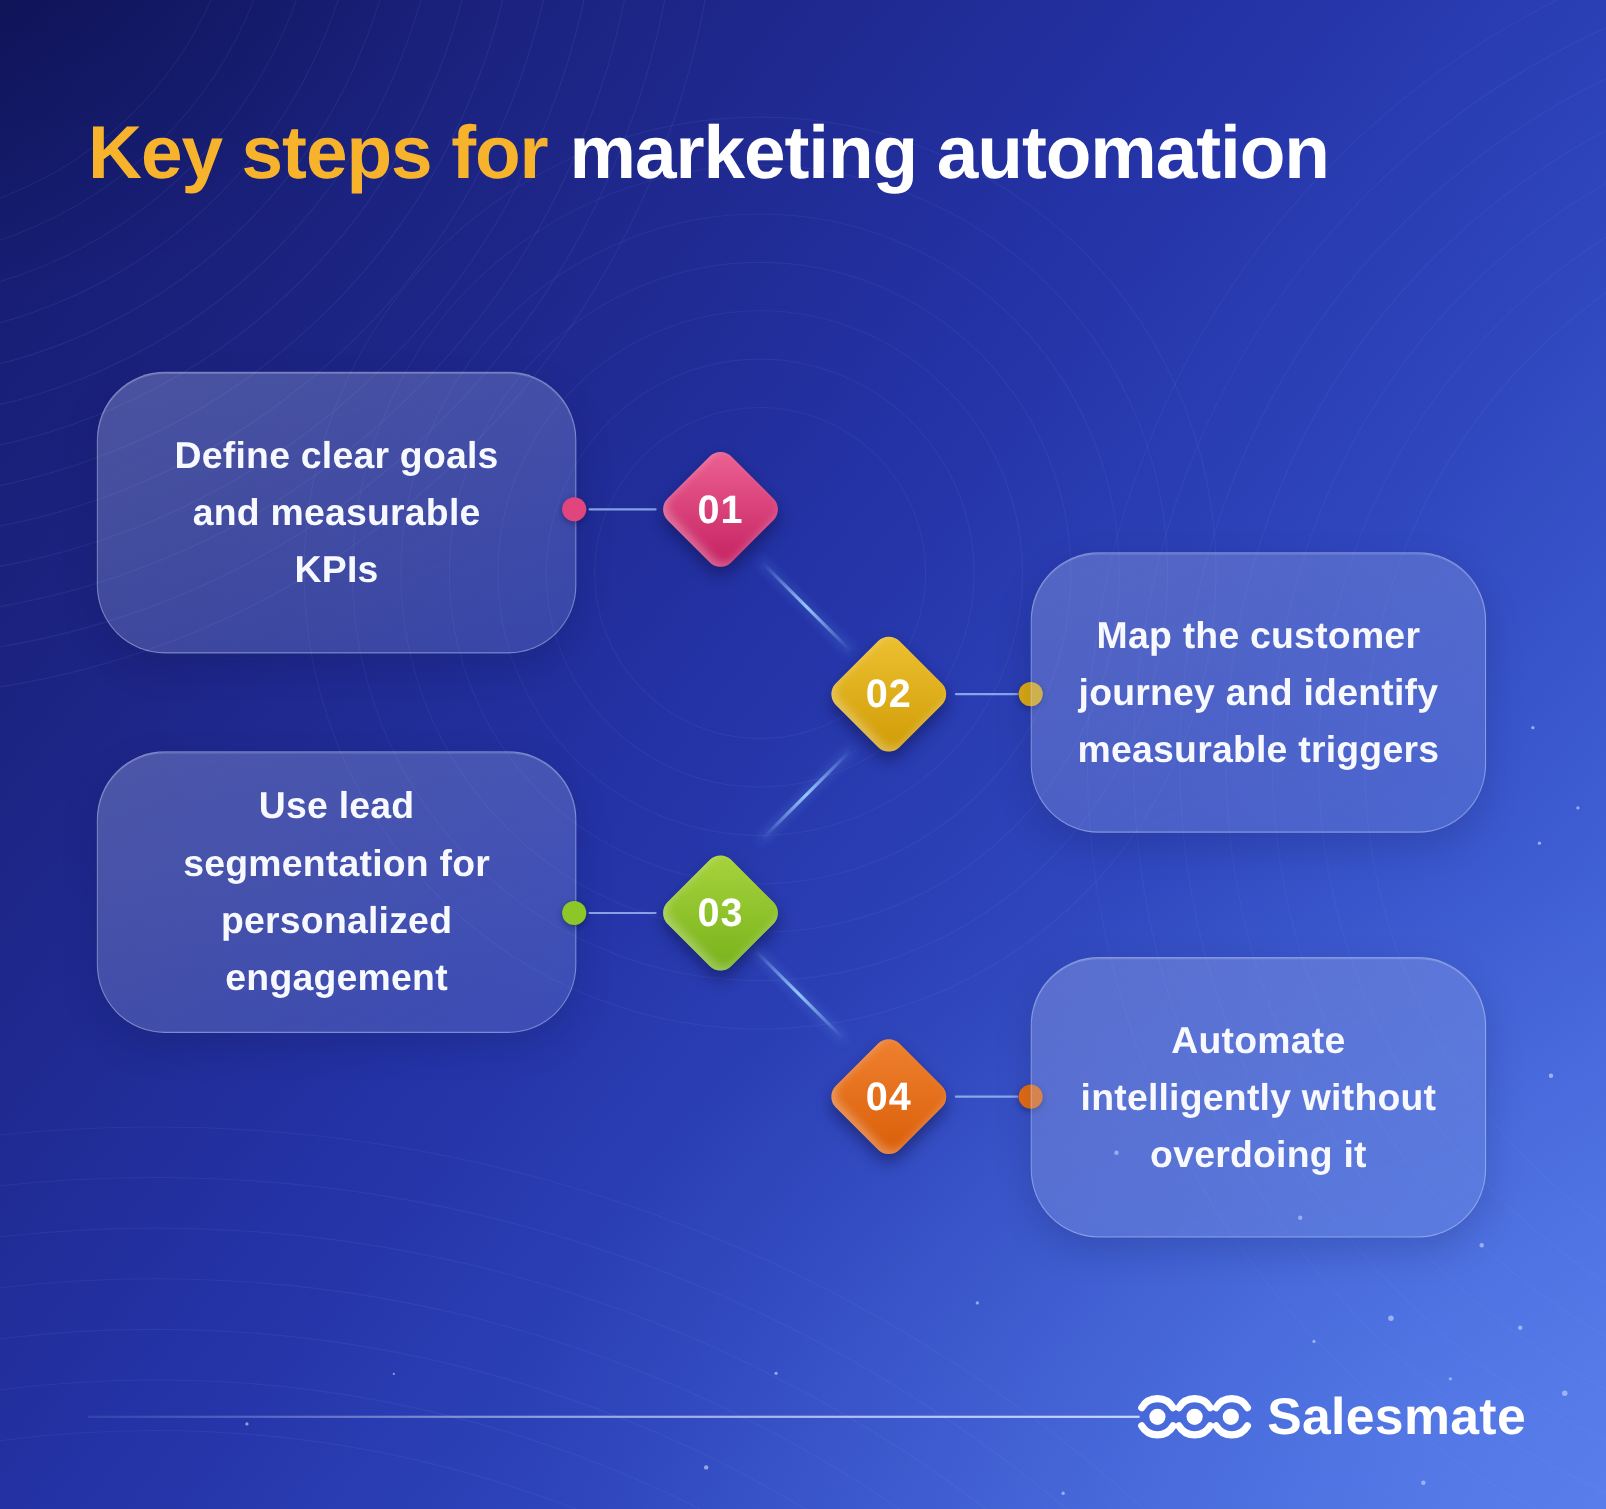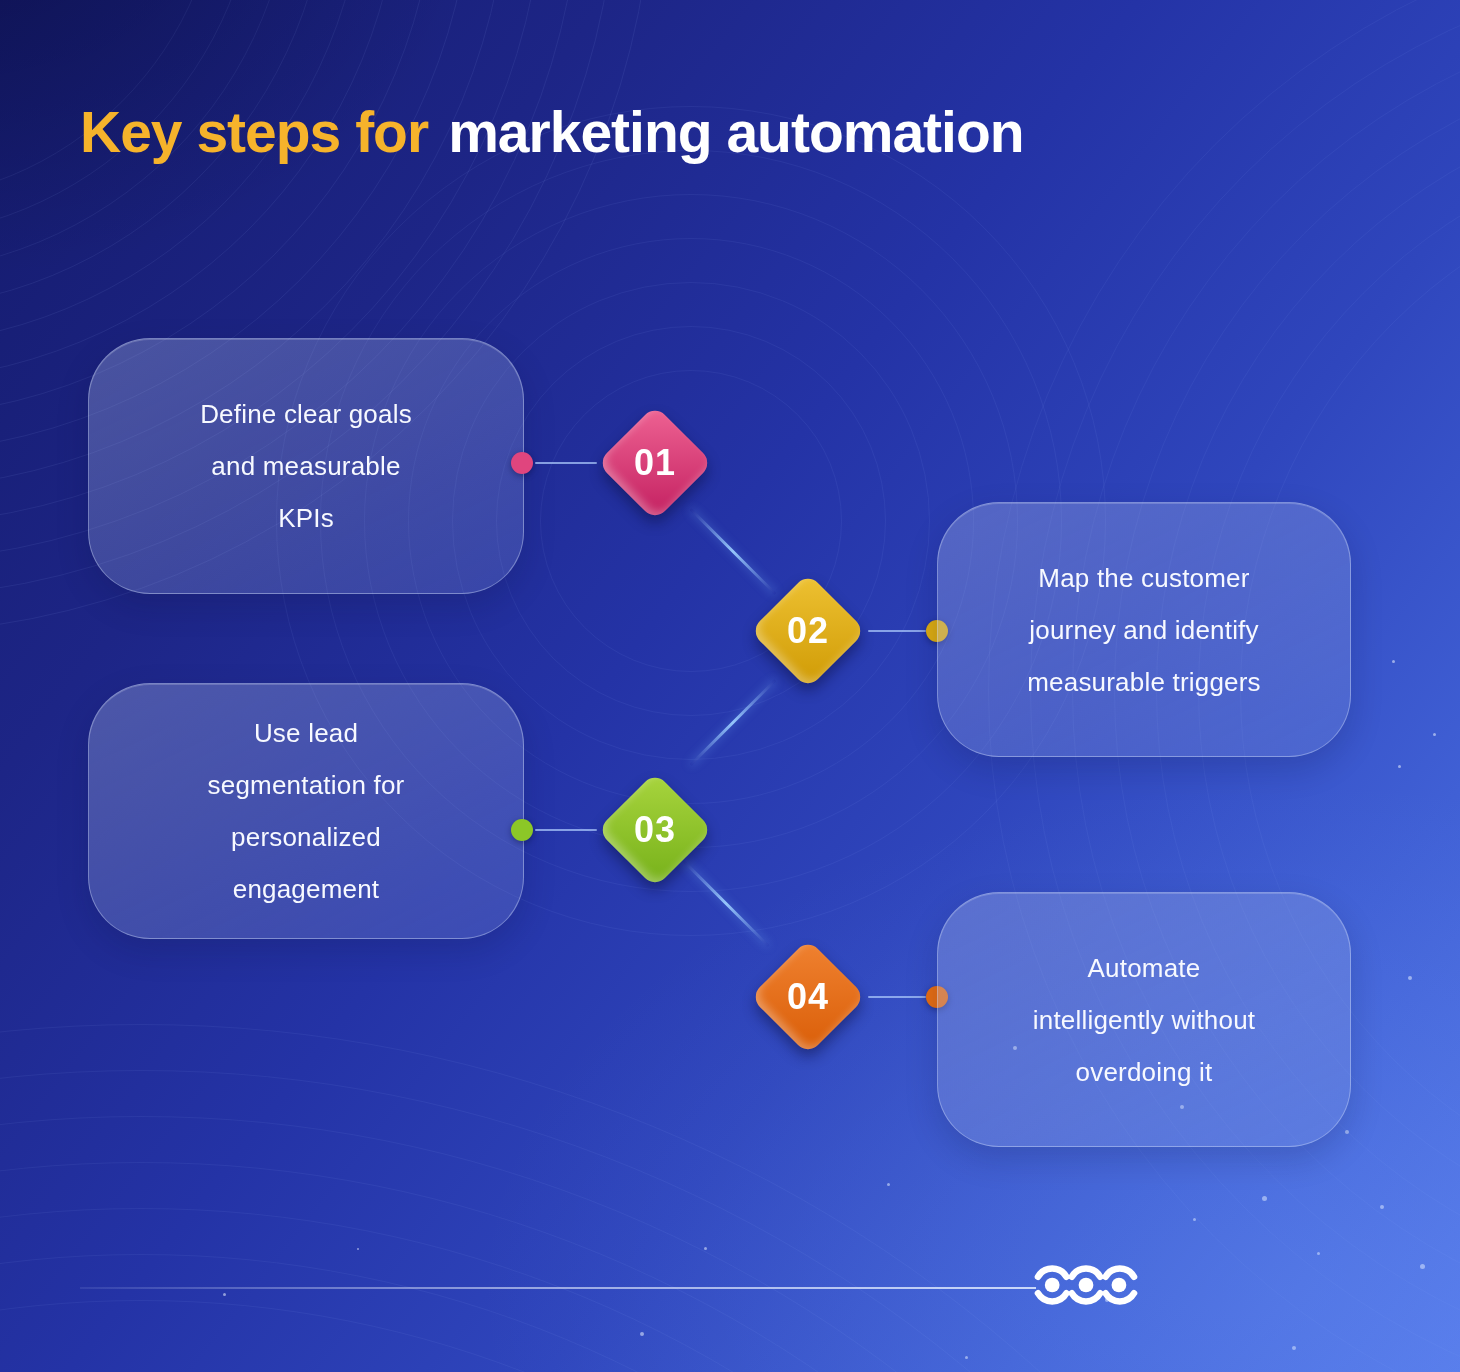--- a/index.html
+++ b/index.html
@@ -14,40 +14,40 @@
   }
   .glow{
     position:absolute;inset:0;pointer-events:none;
     background:radial-gradient(1300px 820px at 88% 94%,rgba(120,165,255,0.20),rgba(0,0,0,0) 62%),
                radial-gradient(900px 600px at -4% -6%,rgba(0,0,25,0.30),rgba(0,0,0,0) 60%);
   }
   .decor{position:absolute;inset:0;overflow:hidden;pointer-events:none;}
 
   .title{
     position:absolute;left:80px;top:100px;margin:0;
-    font-size:57px;font-weight:700;letter-spacing:-1px;line-height:1.15;
+    font-size:68px;font-weight:700;letter-spacing:-1px;line-height:1.15;
     color:#ffffff;white-space:nowrap;
   }
   .title .hl{color:#f6b32b;margin-right:20px;}
 
   .card{
     position:absolute;border-radius:62px;
     background:linear-gradient(155deg,rgba(178,193,238,0.32) 0%,rgba(148,166,226,0.20) 100%);
     border:1.5px solid rgba(208,220,248,0.40);
     box-shadow:0 12px 32px rgba(10,14,60,0.18), inset 0 1px 0 rgba(255,255,255,0.18);
     display:flex;align-items:center;justify-content:center;
   }
   .card-text{
-    text-align:center;color:#f7f9ff;font-size:26px;font-weight:400;
+    text-align:center;color:#f7f9ff;font-size:34px;font-weight:700;
     line-height:52px;white-space:pre-line;letter-spacing:0.2px;
   }
   .c1{left:88px;top:338px;width:434px;height:254px;}
   .c2{left:937px;top:502px;width:412px;height:253px;}
   .c3{left:88px;top:683px;width:434px;height:254px;}
-  .c4{left:937px;top:892px;width:412px;height:253px;}
+  .c4{left:937px;top:870px;width:412px;height:253px;}
 
   .diamond{
     position:absolute;width:82px;height:82px;border-radius:14px;
     transform:rotate(45deg);
     background:linear-gradient(135deg,var(--c1,#888),var(--c2,#555));
     box-shadow:5px 5px 14px rgba(8,12,55,0.45), inset 0 -5px 9px rgba(255,255,255,0.30);
     display:flex;align-items:center;justify-content:center;
   }
   .num{transform:rotate(-45deg);color:#ffffff;font-size:36px;font-weight:600;letter-spacing:1px;}
   .d1{left:614px;top:422px;}
@@ -222,15 +222,16 @@
 
         <path d="M 43.55 23.5 A 19 19 0 0 1 76.45 23.5" stroke="#ffffff" stroke-width="7.5" stroke-linecap="round"></path>
         <path d="M 43.55 42.5 A 19 19 0 0 0 76.45 42.5" stroke="#ffffff" stroke-width="7.5" stroke-linecap="round"></path>
         <circle cx="60" cy="33" r="8.5" fill="#ffffff"></circle>
 
         <path d="M 82.55 23.5 A 19 19 0 0 1 115.45 23.5" stroke="#ffffff" stroke-width="7.5" stroke-linecap="round"></path>
         <path d="M 82.55 42.5 A 19 19 0 0 0 115.45 42.5" stroke="#ffffff" stroke-width="7.5" stroke-linecap="round"></path>
         <circle cx="98" cy="33" r="8.5" fill="#ffffff"></circle>
       </svg>
     </span>
+    <span class="brand">Salesmate</span>
   </div>
 
 </div>
 
 </body></html>

